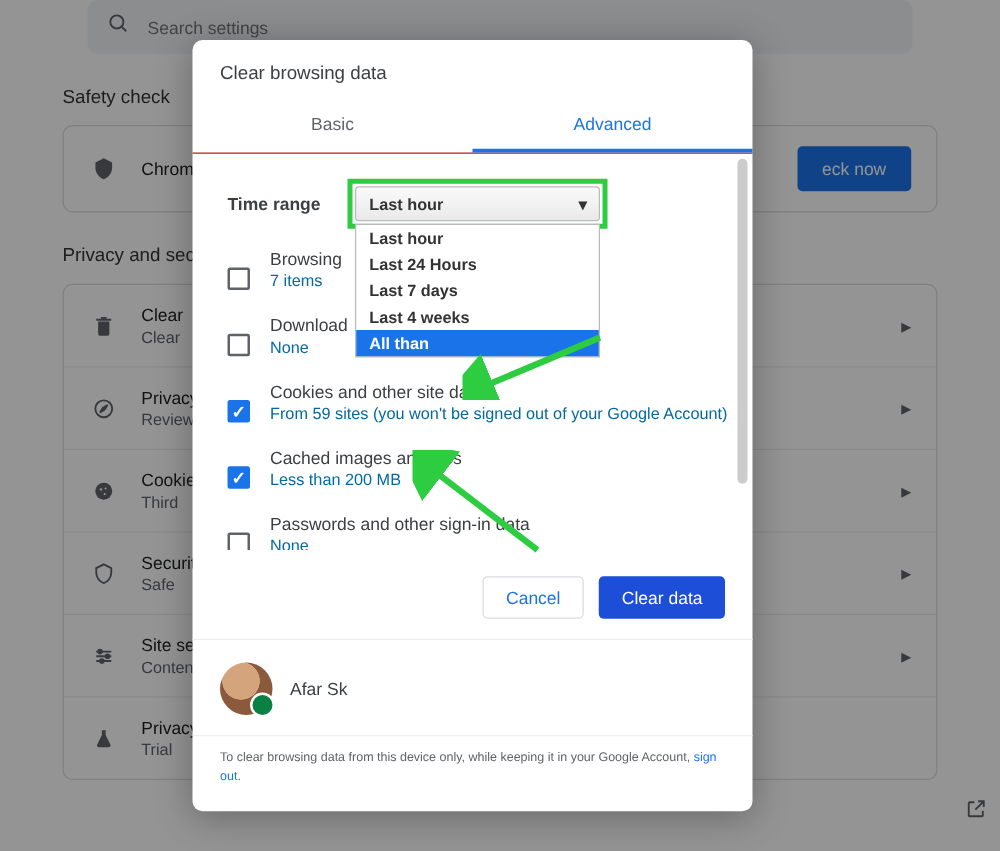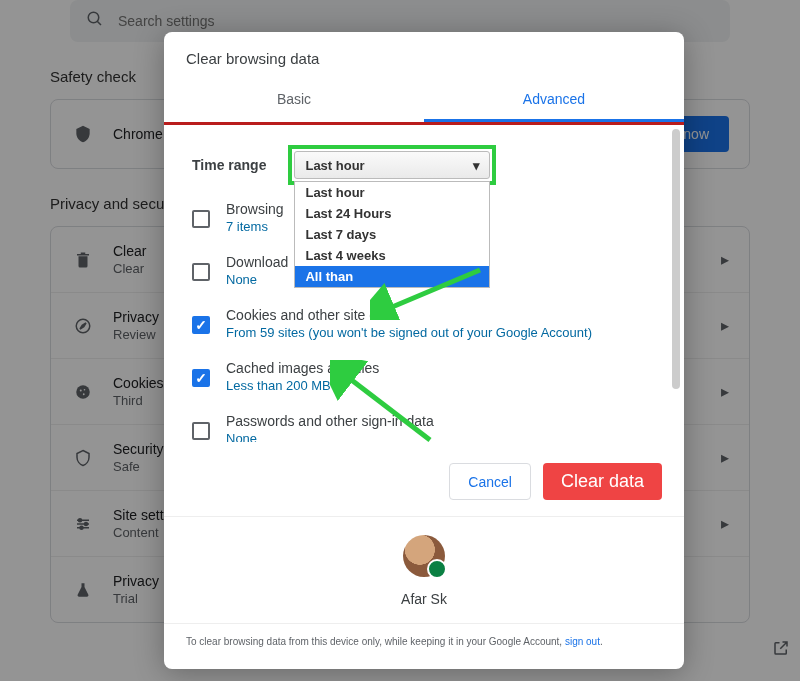--- a/index.html
+++ b/index.html
@@ -18,51 +18,51 @@
 .card-row .rcontent { flex: 1; }
 .card-row .rtitle { font-size: 14px; color: #202124; }
 .card-row .rsub { font-size: 13px; color: #5f6368; margin-top: 2px; }
 .card-row .rchevron { color: #5f6368; }
 .check-now { background: #1a73e8; color: #fff; border: none; padding: 10px 20px; border-radius: 4px; font-size: 14px; font-weight: 500; }
 
 
 .dim { position: absolute; inset: 0; background: rgba(0,0,0,0.42); }
 
 
-.modal { position: absolute; left: 164px; top: 32px; width: 520px; background: #fff; border-radius: 8px; box-shadow: 0 4px 30px rgba(0,0,0,0.3); }
+.modal { position: absolute; left: 154px; top: 32px; width: 448px; background: #fff; border-radius: 8px; box-shadow: 0 4px 30px rgba(0,0,0,0.3); }
 .modal-title { font-size: 15px; color: #3c4043; padding: 18px 22px 14px; }
-.tabs { display: flex; border-bottom: 3px solid #b91c1c; }
+.tabs { display: flex; border-bottom: 1px solid #b91c1c; }
 .tab { flex: 1; text-align: center; padding: 10px 0 12px; font-size: 14px; color: #5f6368; cursor: pointer; font-weight:500; }
 .tab.active { color: #1a73e8; border-bottom: 3px solid #1a73e8; }
 
 .scroll-area { position: relative; height: 317px; padding: 14px 18px 0; overflow: hidden; }
 .scrollbar { position: absolute; right: 4px; top: 4px; width: 8px; height: 260px; background: #ccc; border-radius: 4px; }
 
-.row { display: flex; align-items: center; gap: 16px; padding: 10px 0 10px 10px; }
+.row { display: flex; align-items: flex-end; gap: 16px; padding: 10px 0 10px 10px; }
 .row .label { font-size: 14px; color: #3c4043; }
 .row .sub { font-size: 13px; color: #0369a1; margin-top: 2px; }
 
 .checkbox { width: 18px; height: 18px; border: 2px solid #5f6368; border-radius: 2px; flex-shrink: 0; margin-top: 2px; display:flex; align-items:center; justify-content:center; }
 .checkbox.checked { background: #1a73e8; border-color: #1a73e8; }
 .checkbox.checked::after { content: "✓"; color: #fff; font-size: 14px; font-weight: bold; }
 
 .time-row { display: flex; align-items: center; gap: 22px; padding: 6px 0 6px 10px; font-weight: bold; }
 .time-label { font-size: 14px; color: #3c4043; }
 
 .dropdown-wrap { position: relative; border: 4px solid #2ecc40; padding: 2px; z-index: 30; }
 .dropdown-btn { width: 196px; height: 28px; background: linear-gradient(#fafafa,#eaeaea); border: 1px solid #bbb; border-radius: 3px; display: flex; align-items: center; justify-content: space-between; padding: 0 10px; font-size: 13px; color: #333; }
 .dropdown-list { position: absolute; left: 2px; top: 32px; width: 196px; background: #fff; border: 1px solid #bbb; z-index: 5; }
 .dd-item { padding: 3px 10px; font-size: 13px; color: #333; }
 .dd-item.selected { background: #1a73e8; color: #fff; }
 
 .actions { display: flex; justify-content: flex-end; gap: 12px; padding: 20px 22px 16px; border-top: 1px solid rgba(0,0,0,0); }
 .btn-cancel { background: #fff; border: 1px solid #dadce0; color: #1a73e8; padding: 8px 18px; border-radius: 4px; font-size: 14px; font-weight:500; }
-.btn-clear { background: #ef4444; color: #fff; border: none; padding: 8px 18px; border-radius: 4px; font-size: 18px; font-weight:500; }
-
-.profile { display: flex; align-items: center; gap: 14px; padding: 18px 22px 10px; border-top: 1px solid #eee; flex-direction: column; }
+.btn-clear { background: #1d4ed8; color: #fff; border: none; padding: 8px 18px; border-radius: 4px; font-size: 14px; font-weight:500; }
+
+.profile { display: flex; align-items: center; gap: 14px; padding: 18px 22px 10px; border-top: 1px solid #eee; }
 .avatar { width: 42px; height: 42px; border-radius: 50%; background: radial-gradient(circle at 40% 35%, #d4a57c 0 40%, #8b5a3c 41% 100%); position: relative; }
 .avatar::after { content: ""; position: absolute; right: -2px; bottom: -2px; width: 16px; height: 16px; border-radius: 50%; background: #0b8043; border: 2px solid #fff; }
 .profile .pname { font-size: 14px; color: #3c4043; }
 .profile .pemail { font-size: 13px; color: #5f6368; margin-top: 2px; }
 
 .footer-note { padding: 10px 22px 20px; font-size: 10px; color: #5f6368; line-height: 1.5; border-top: 1px solid #eee; margin-top:6px; }
 .footer-note a { color: #1a73e8; text-decoration: none; }
 
 
 .arrow-svg { position: absolute; pointer-events: none; z-index: 50; }

